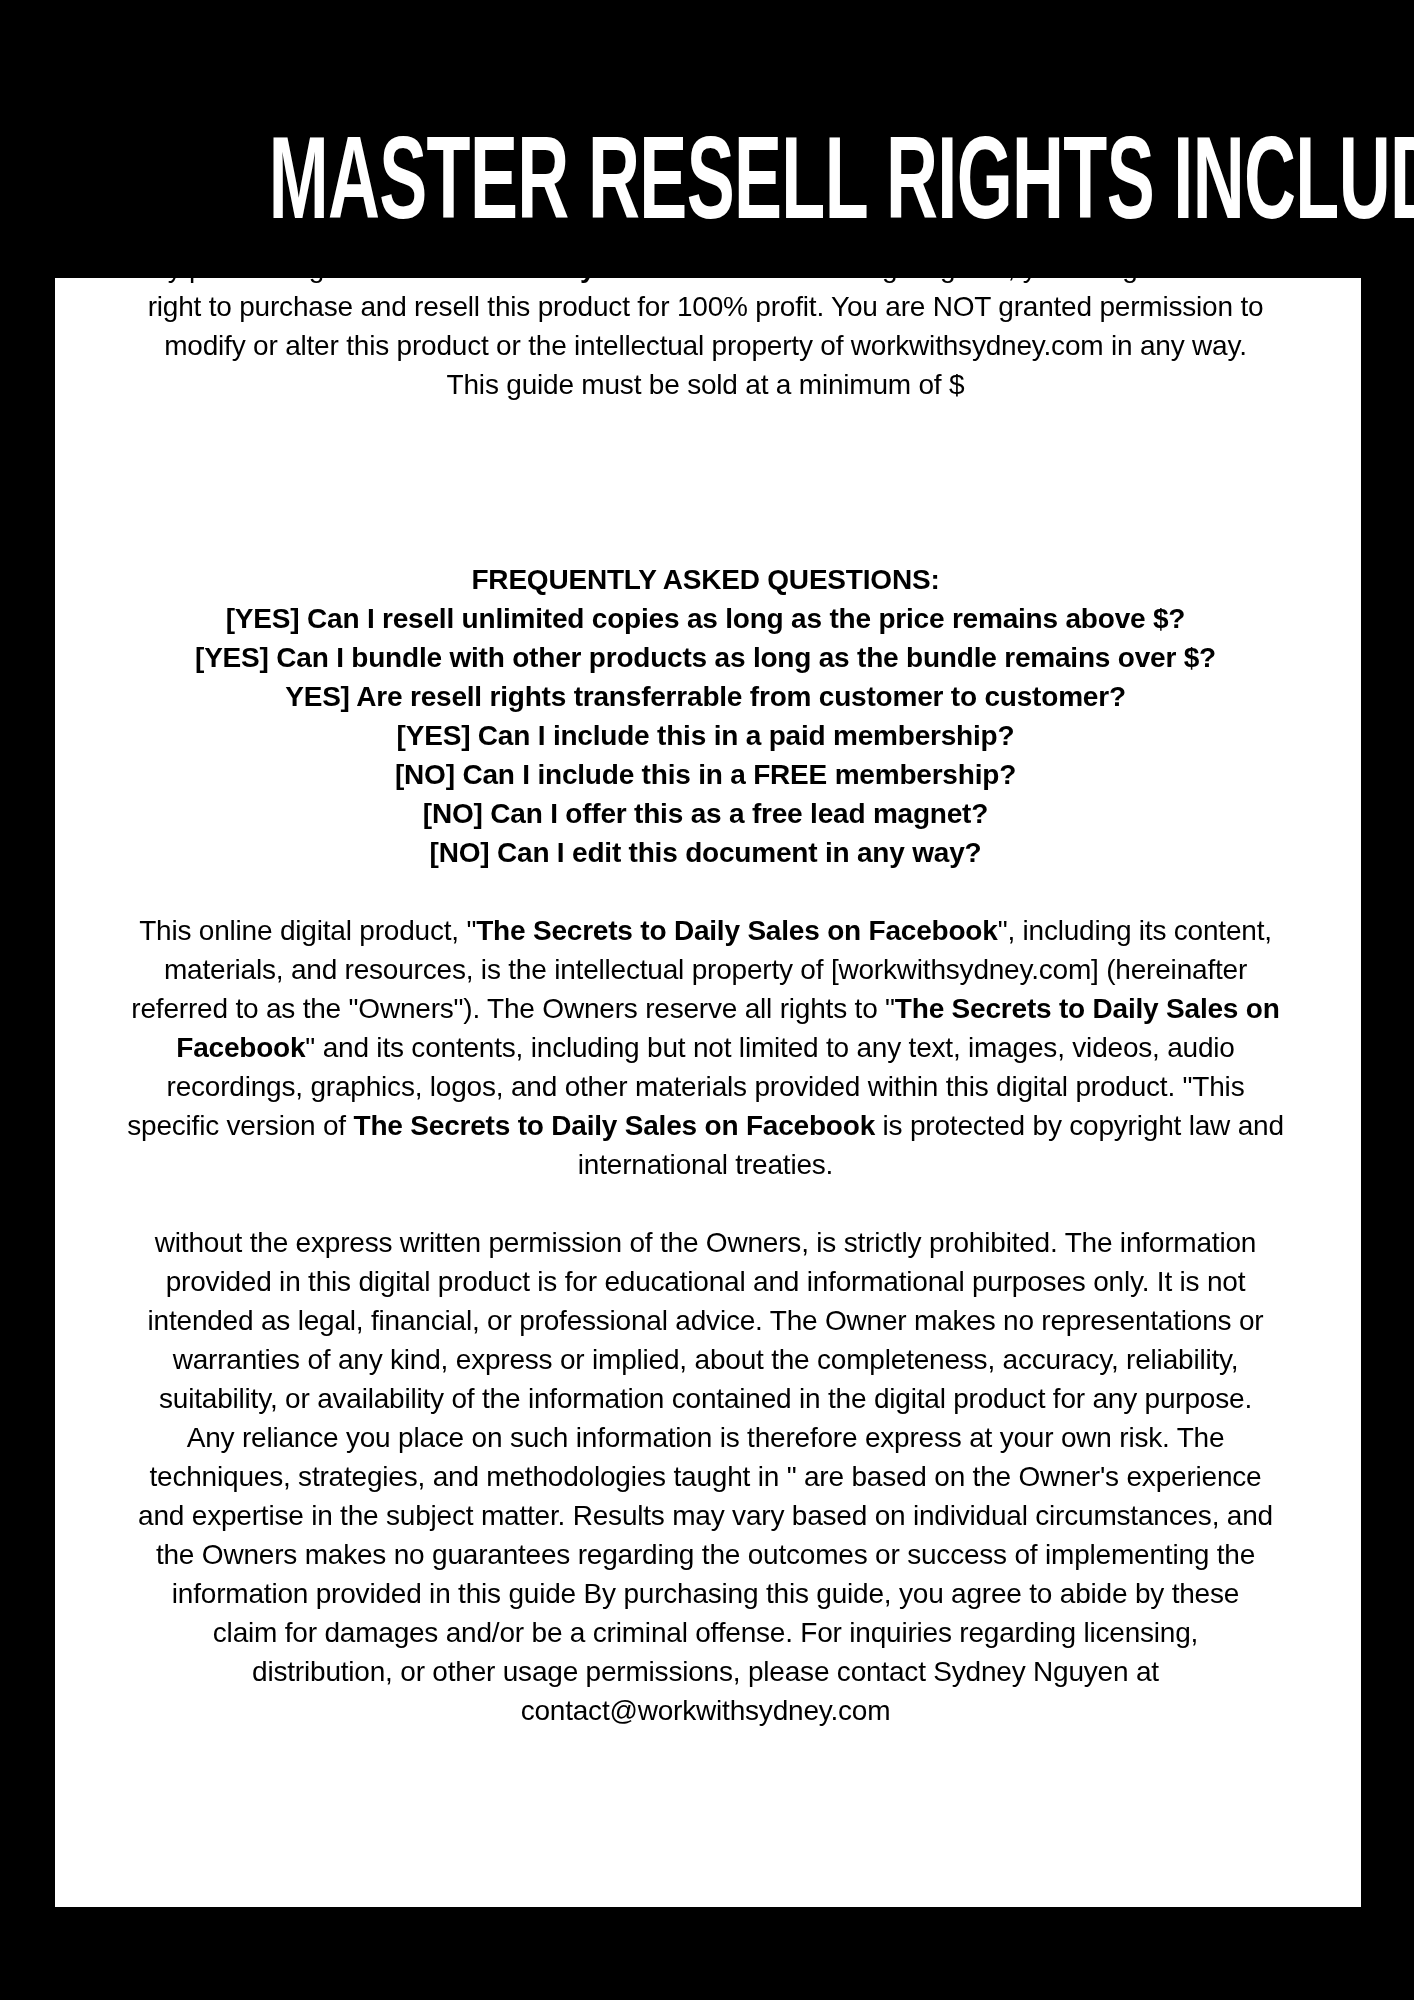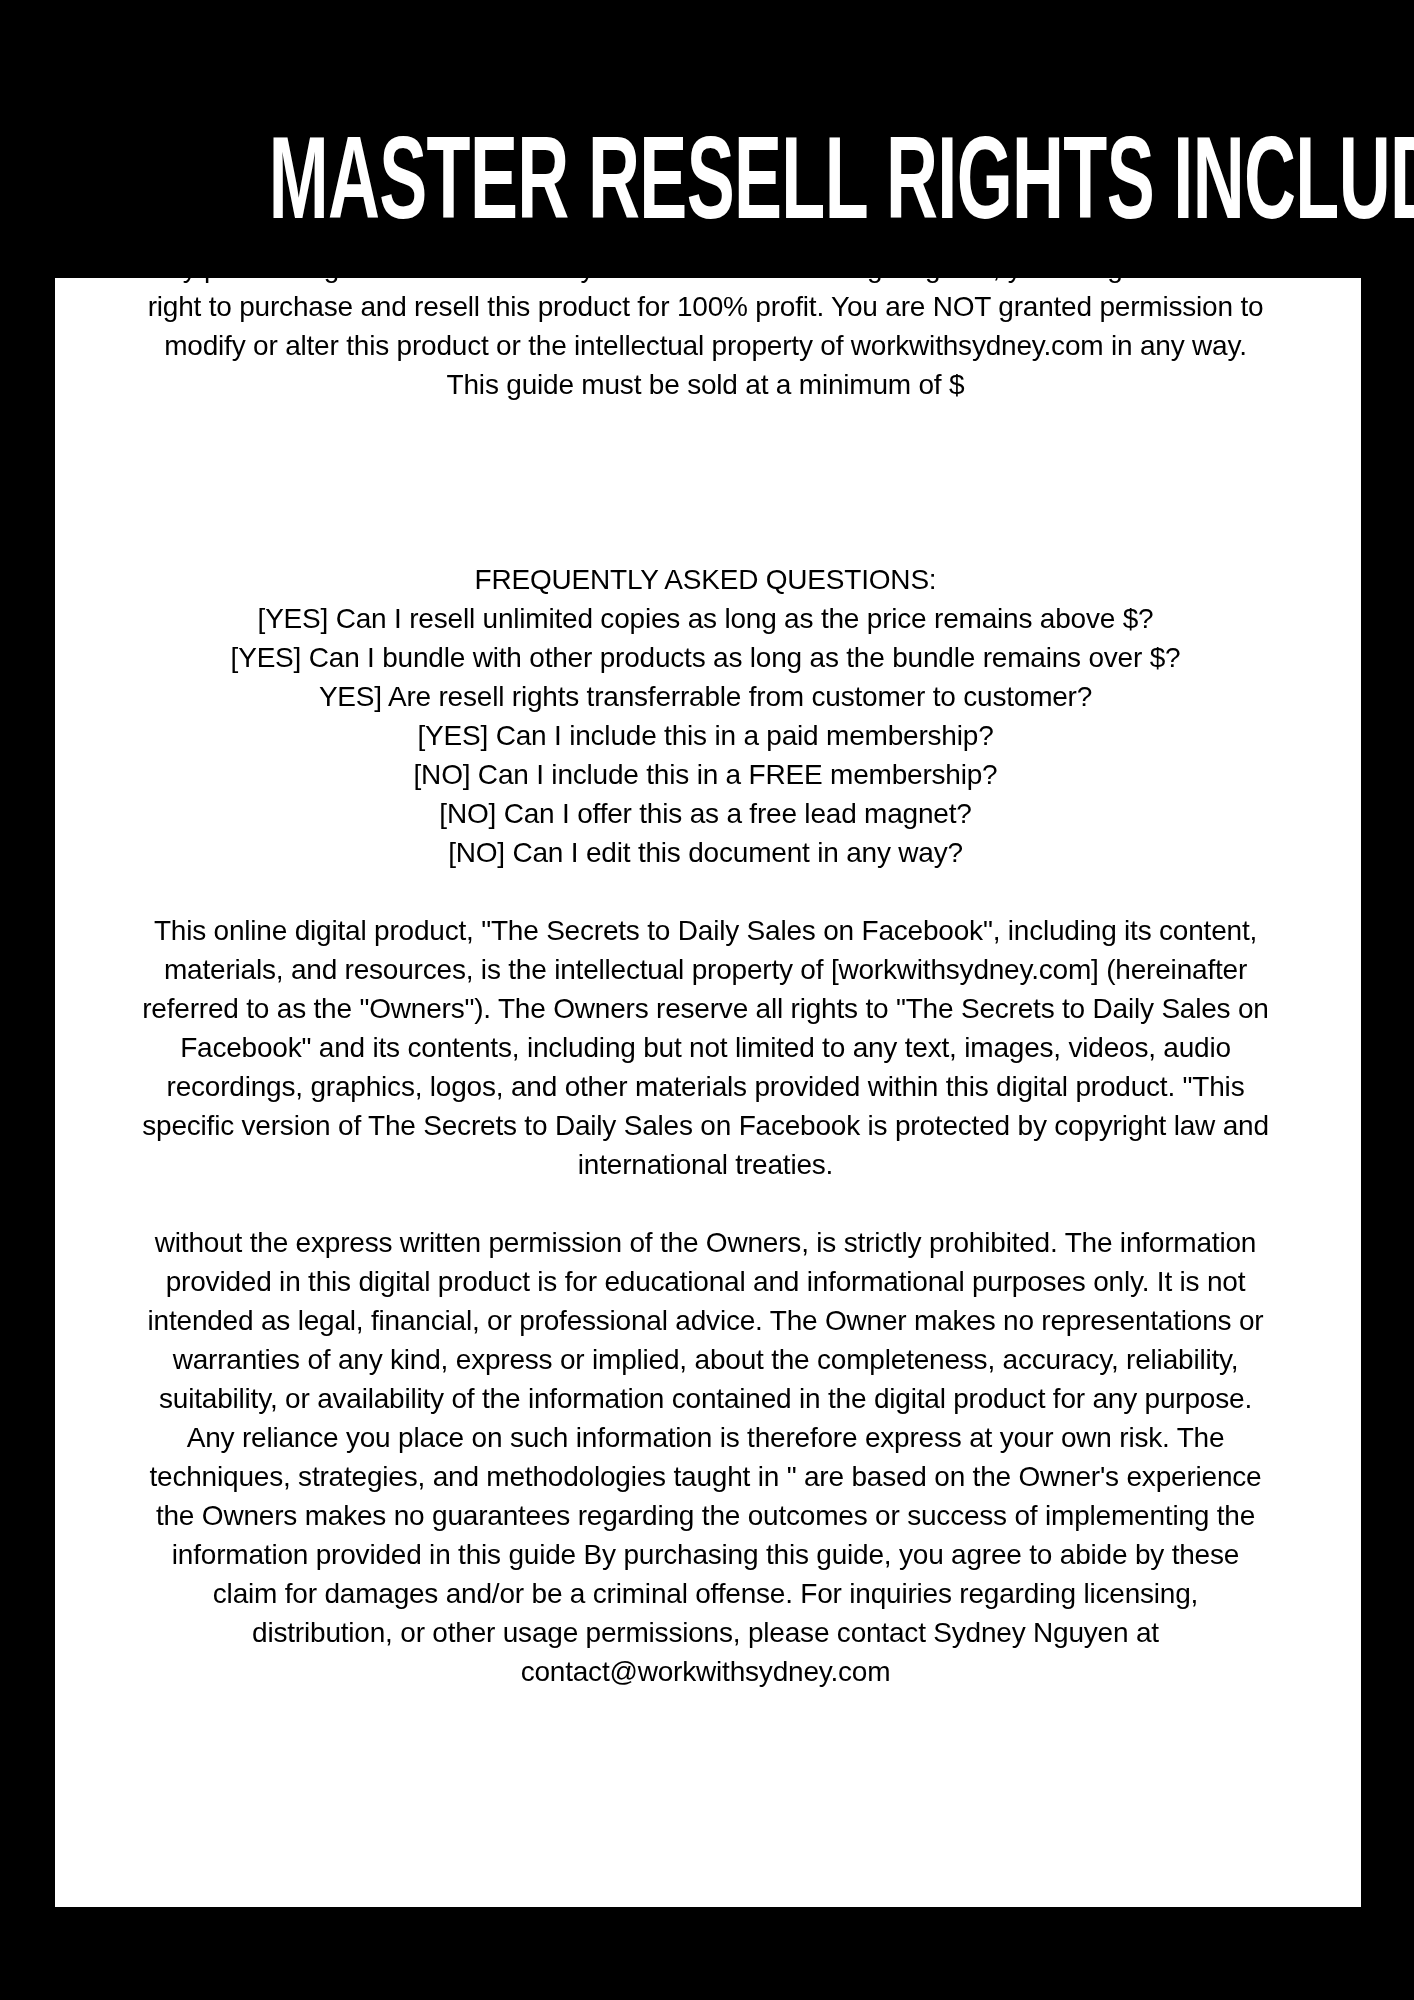--- a/index.html
+++ b/index.html
@@ -32,21 +32,21 @@
     text-align: center;
     color: #000000;
     font-size: 28px;
     line-height: 39px;
     letter-spacing: -0.2px;
   }
   .line {
     white-space: nowrap;
     height: 39px;
   }
-  .b { font-weight: 400; }
+  .b { font-weight: 700; }
   .gap4 { margin-top: 156px; }
   .gap1 { margin-top: 39px; }
   .band {
     position: absolute;
     top: 0;
     left: 0;
     width: 1414px;
     height: 278px;
     background: #000000;
     z-index: 2;
@@ -104,20 +104,21 @@
       </div>
 
       <div class="gap1">
         <div class="line">without the express written permission of the Owners, is strictly prohibited. The information</div>
         <div class="line">provided in this digital product is for educational and informational purposes only. It is not</div>
         <div class="line">intended as legal, financial, or professional advice. The Owner makes no representations or</div>
         <div class="line">warranties of any kind, express or implied, about the completeness, accuracy, reliability,</div>
         <div class="line">suitability, or availability of the information contained in the digital product for any purpose.</div>
         <div class="line">Any reliance you place on such information is therefore express at your own risk. The</div>
         <div class="line">techniques, strategies, and methodologies taught in " are based on the Owner's experience</div>
+        <div class="line">and expertise in the subject matter. Results may vary based on individual circumstances, and</div>
         <div class="line">the Owners makes no guarantees regarding the outcomes or success of implementing the</div>
         <div class="line">information provided in this guide By purchasing this guide, you agree to abide by these</div>
         <div class="line">claim for damages and/or be a criminal offense. For inquiries regarding licensing,</div>
         <div class="line">distribution, or other usage permissions, please contact Sydney Nguyen at</div>
         <div class="line">contact@workwithsydney.com</div>
       </div>
 
     </div>
   </div>
 

